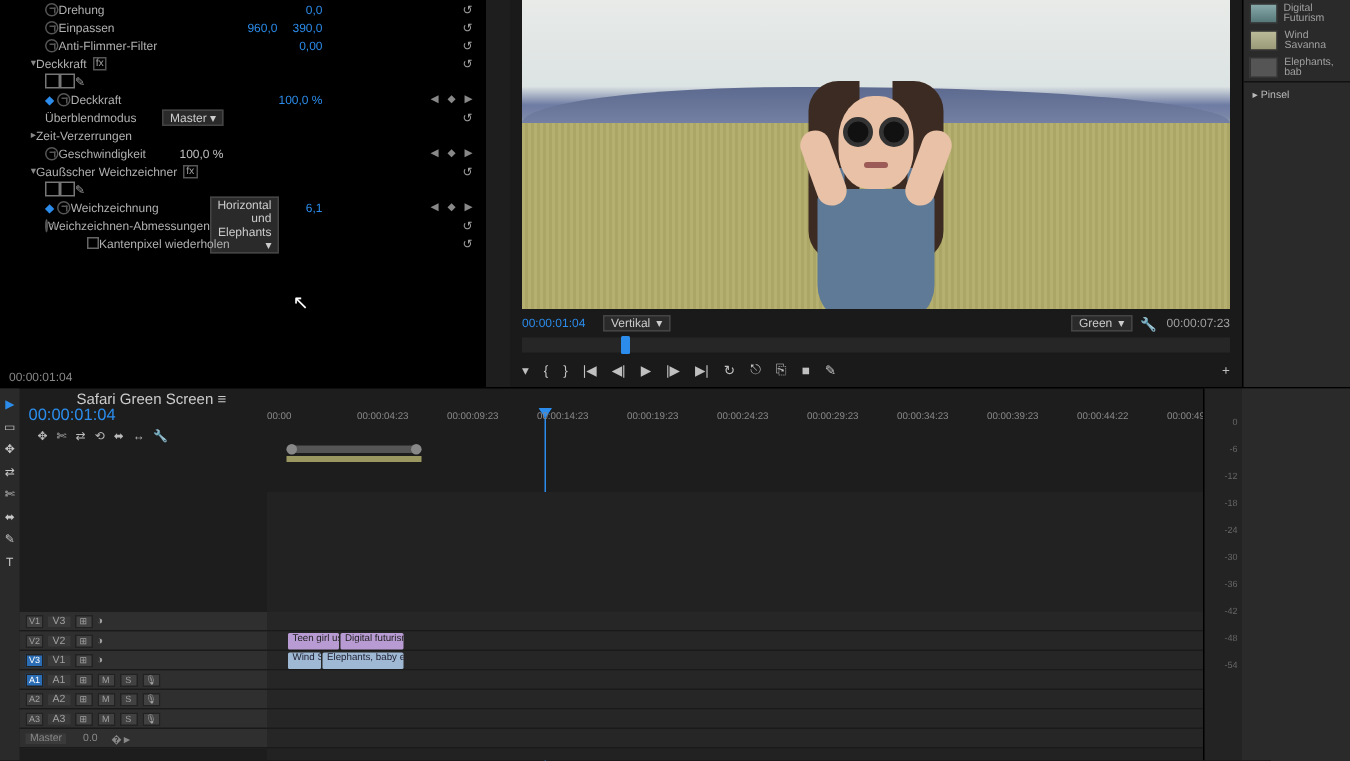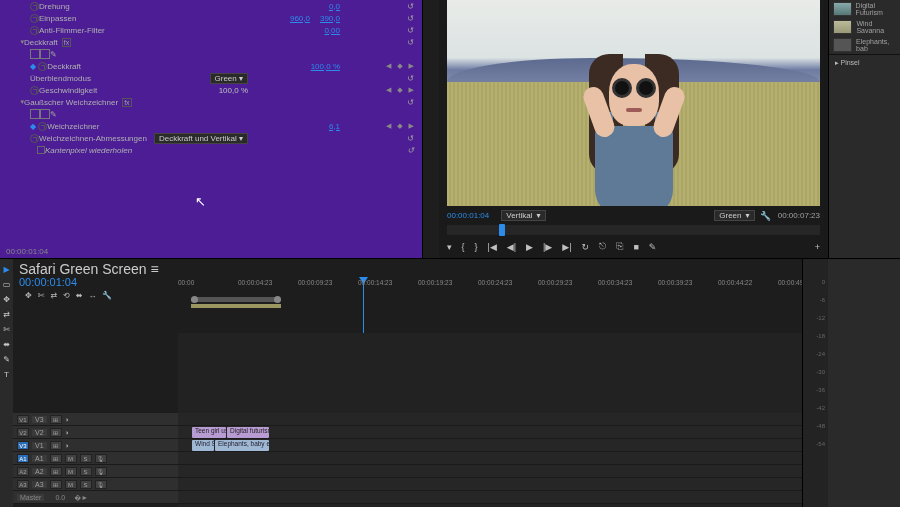--- a/index.html
+++ b/index.html
@@ -1,29 +1,29 @@
 <!DOCTYPE html>
 <html><head>
 <meta charset="utf-8">
 <style>
 * { margin: 0; padding: 0; box-sizing: border-box; font-family: "Segoe UI", Arial, sans-serif; }
 body { width: 900px; height: 507px; background: #1a1a1a; color: #a0a0a0; font-size: 8px; overflow: hidden; position: relative; }
 
 
 .top-area { display: flex; height: 258px; }
-.effects-panel { width: 423px; background: #4c1d95; border-right: 1px solid #000; position: relative; text-align: right; }
+.effects-panel { width: 324px; background: #000000; border-right: 1px solid #000; position: relative; text-align: right; }
 .prop-row { display: flex; align-items: center; padding: 1px 4px; height: 12px; }
 .prop-indent-1 { padding-left: 18px; }
 .prop-indent-2 { padding-left: 30px; }
-.prop-indent-3 { padding-left: 37px; font-style: italic; }
+.prop-indent-3 { padding-left: 58px; }
 .tw-arrow { font-size: 7px; color: #888; width: 6px; }
 .stopwatch { width: 9px; height: 9px; border: 1px solid #555; border-radius: 50%; display: inline-block; position: relative; }
 .stopwatch::after { content: ""; position: absolute; width: 3px; height: 3px; border-top: 1px solid #555; border-right: 1px solid #555; top: 2px; left: 2px; }
 .prop-label { color: #b0b0b0; flex: 0 0 auto; }
-.prop-value { color: #2b8ceb; margin-left: auto; margin-right: 78px; text-decoration: underline; }
+.prop-value { color: #2b8ceb; margin-left: auto; margin-right: 104px; }
 .prop-value-2 { color: #2b8ceb; margin-left: 10px; }
 .prop-value-gray { color: #c0c0c0; margin-left: auto; margin-right: 170px; }
 .reset-col { position: absolute; right: 8px; font-size: 8px; }
 .kf-nav { position: absolute; right: 6px; font-size: 7px; letter-spacing: 2px; color: #888; }
 .select-pill { background: #2a2a2a; border: 1px solid #444; padding: 0 4px; color: #ccc; display: inline-flex; align-items: center; gap: 4px; }
 .chk { width: 8px; height: 8px; border: 1px solid #666; display: inline-block; }
 .sq-icon { width: 10px; height: 10px; border: 1px solid #777; display: inline-block; }
 
 .cursor { position: absolute; left: 195px; top: 194px; font-size: 13px; color: #fff; pointer-events: none; }
 
@@ -68,21 +68,21 @@
 .thumb.t2 { background: linear-gradient(#bb9, #997); }
 .group-row { padding: 4px 6px; font-size: 7px; color: #bbb; border-top: 1px solid #111; }
 
 
 .bottom-area { position: absolute; top: 258px; left: 0; right: 0; bottom: 0; display: flex; background: #1d1d1d; border-top: 1px solid #000; }
 .tool-col { width: 13px; background: #2a2a2a; display: flex; flex-direction: column; align-items: center; gap: 6px; padding-top: 6px; }
 .tool-col .ti { font-size: 8px; color: #c8c8c8; cursor: pointer; }
 .tool-col .ti.sel { color: #2b8ceb; }
 
 .timeline { flex: 1; display: flex; flex-direction: column; position: relative; }
-.tl-tab { padding: 2px 6px; font-size: 14px; color: #ccc; }
+.tl-tab { padding: 2px 6px; font-size: 10px; color: #ccc; margin-left: 32px; }
 .tl-head-row { display: flex; align-items: flex-end; height: 24px; }
 .tl-head-left { width: 165px; padding-left: 6px; }
 .tl-tc { color: #2b8ceb; font-size: 11px; }
 .tl-tool-icons { display: flex; gap: 6px; padding: 3px 6px; font-size: 8px; color: #bbb; }
 .tl-ruler { flex: 1; position: relative; height: 24px; }
 .ruler-label { font-size: 6.5px; color: #888; position: absolute; top: 0; }
 .playhead { position: absolute; left: 185px; top: 0; width: 1px; height: 240px; background: #2b8ceb; }
 .playhead::before { content: ""; position: absolute; top: -2px; left: -4px; width: 9px; height: 7px; background: #2b8ceb; clip-path: polygon(0 0, 100% 0, 50% 100%); }
 
 .zoom-bar { position: absolute; left: 178px; top: 38px; width: 90px; height: 5px; background: #555; border-radius: 3px; }
@@ -148,22 +148,26 @@
         </div>
         <div class="prop-row prop-indent-2">
           <span style="color:#2b8ceb;margin-right:2px">◆</span>
           <span class="stopwatch"></span> 
           <span class="prop-label">Deckkraft</span>
           <span class="prop-value">100,0 %</span>
           <span class="kf-nav">◀ ◆ ▶</span>
         </div>
         <div class="prop-row prop-indent-2">
           <span class="prop-label">Überblendmodus</span>
-          <span class="select-pill" style="margin-left:auto;margin-right:170px">Green ▾</span>
-          <span class="reset-col">↺</span>
+          <span class="select-pill" style="margin-left:auto;margin-right:170px">Master ▾</span>
+          <span class="reset-col">↺</span>
+        </div>
+        <div class="prop-row prop-indent-1">
+          <span class="tw-arrow">▸</span>
+          <span class="prop-label">Zeit-Verzerrungen</span>
         </div>
         <div class="prop-row prop-indent-2">
           <span class="stopwatch"></span> 
           <span class="prop-label">Geschwindigkeit</span>
           <span class="prop-value-gray">100,0 %</span>
           <span class="kf-nav">◀ ◆ ▶</span>
         </div>
         <div class="prop-row prop-indent-1">
           <span class="tw-arrow">▾</span>
           <span class="prop-label">Gaußscher Weichzeichner</span>
@@ -171,28 +175,28 @@
           <span class="reset-col">↺</span>
         </div>
         <div class="prop-row prop-indent-2">
           <span class="sq-icon"></span> 
           <span class="sq-icon"></span> 
           <span>✎</span>
         </div>
         <div class="prop-row prop-indent-2">
           <span style="color:#2b8ceb;margin-right:2px">◆</span>
           <span class="stopwatch"></span> 
-          <span class="prop-label">Weichzeichner</span>
+          <span class="prop-label">Weichzeichnung</span>
           <span class="prop-value">6,1</span>
           <span class="kf-nav">◀ ◆ ▶</span>
         </div>
         <div class="prop-row prop-indent-2">
           <span class="stopwatch"></span> 
           <span class="prop-label">Weichzeichnen-Abmessungen</span>
-          <span class="select-pill" style="margin-left:auto;margin-right:170px">Deckkraft und Vertikal ▾</span>
+          <span class="select-pill" style="margin-left:auto;margin-right:170px">Horizontal und Elephants ▾</span>
           <span class="reset-col">↺</span>
         </div>
         <div class="prop-row prop-indent-3">
           <span class="chk"></span> 
           <span class="prop-label">Kantenpixel wiederholen</span>
           <span class="reset-col">↺</span>
         </div>
       </div>
     <span class="cursor">↖</span>
     <div style="position:absolute;bottom:2px;left:6px;font-size:8px;color:#888">00:00:01:04</div>

